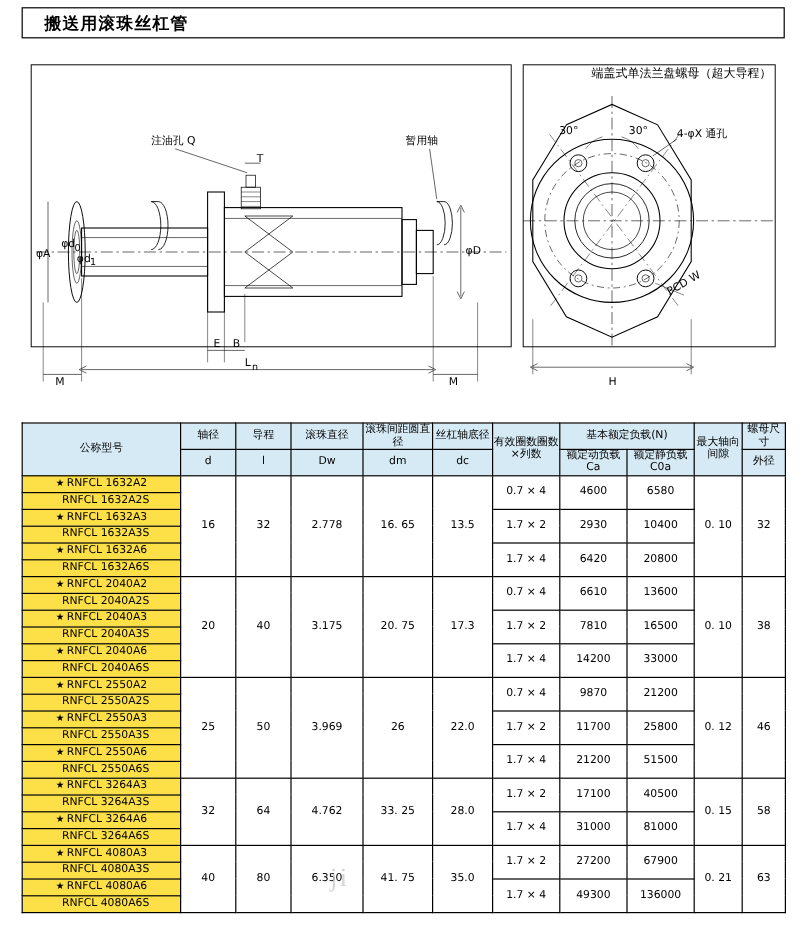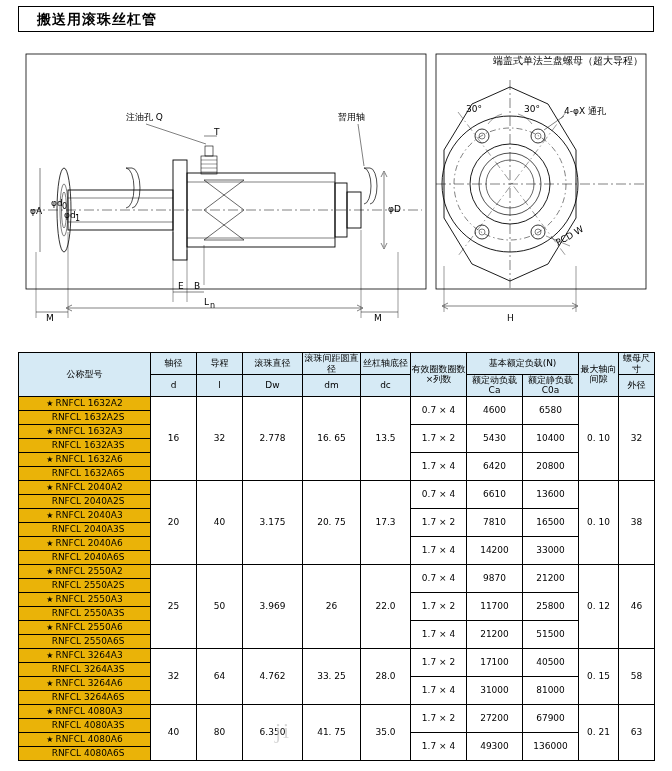--- a/index.html
+++ b/index.html
@@ -59,21 +59,21 @@
   .hdr-h2{height:18px;}
   .model-cell{
     text-align:left;
     padding-left:4px;
     background:#d6eaf5;
     height:13px;
     font-size:9px;
     white-space:nowrap;
   }
   .star{font-size:8px;margin-right:2px;}
-  .blue{background:#eab308;}
+  .blue{background:#fde047;}
   .coil-cell{height:26px;font-size:9px;margin-left:44px;}
   .watermark{
     position:absolute;left:275px;top:718px;
     font-size:22px;color:#c9c9c9;
     letter-spacing:2px;
     font-family:Liberation Serif, serif;
     opacity:.75;
     pointer-events:none;
   }
 </style>
@@ -272,21 +272,21 @@
             <td rowspan="2" class="coil-cell">6580</td>
             <td rowspan="6">0. 10</td>
             <td rowspan="6">32</td>
           </tr>
           <tr>
             <td class="model-cell blue"><span class="star">&nbsp;&nbsp;</span><span>RNFCL 1632A2S</span></td>
           </tr>
           <tr>
             <td class="model-cell blue"><span class="star">★</span><span>RNFCL 1632A3</span></td>
             <td rowspan="2" class="coil-cell">1.7 × 2</td>
-            <td rowspan="2" class="coil-cell">5430</td>
+            <td rowspan="2" class="coil-cell">2930</td>
             <td rowspan="2" class="coil-cell">10400</td>
           </tr>
           <tr>
             <td class="model-cell blue"><span class="star">&nbsp;&nbsp;</span><span>RNFCL 1632A3S</span></td>
           </tr>
           <tr>
             <td class="model-cell blue"><span class="star">★</span><span>RNFCL 1632A6</span></td>
             <td rowspan="2" class="coil-cell">1.7 × 4</td>
             <td rowspan="2" class="coil-cell">6420</td>
             <td rowspan="2" class="coil-cell">20800</td>

